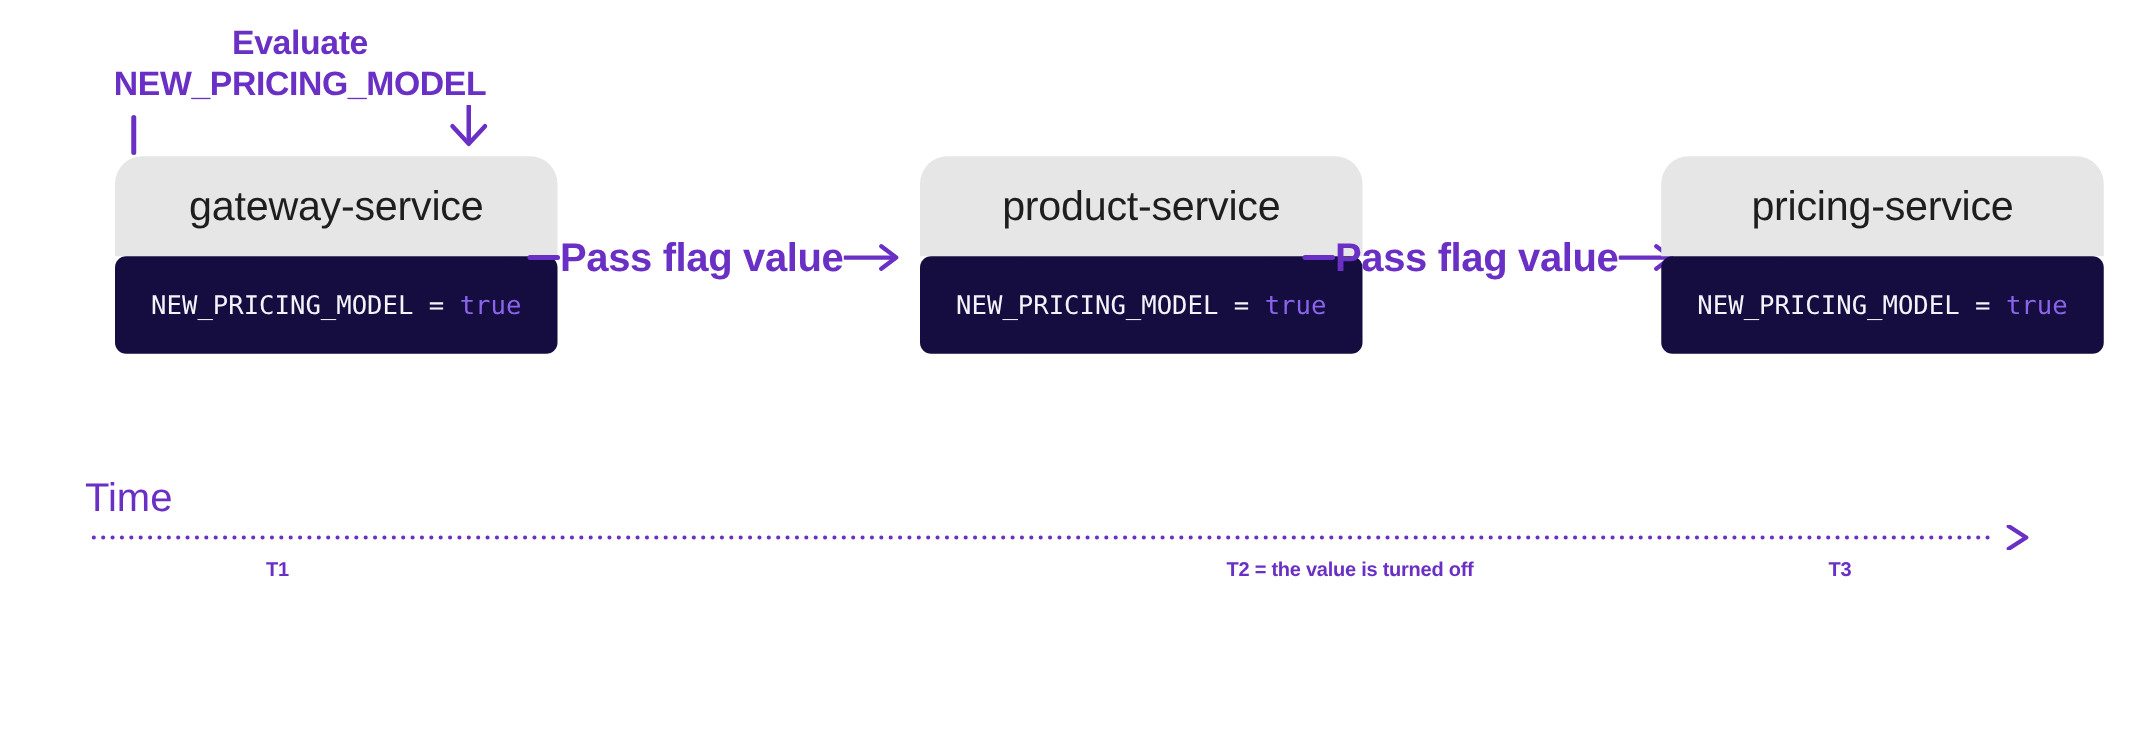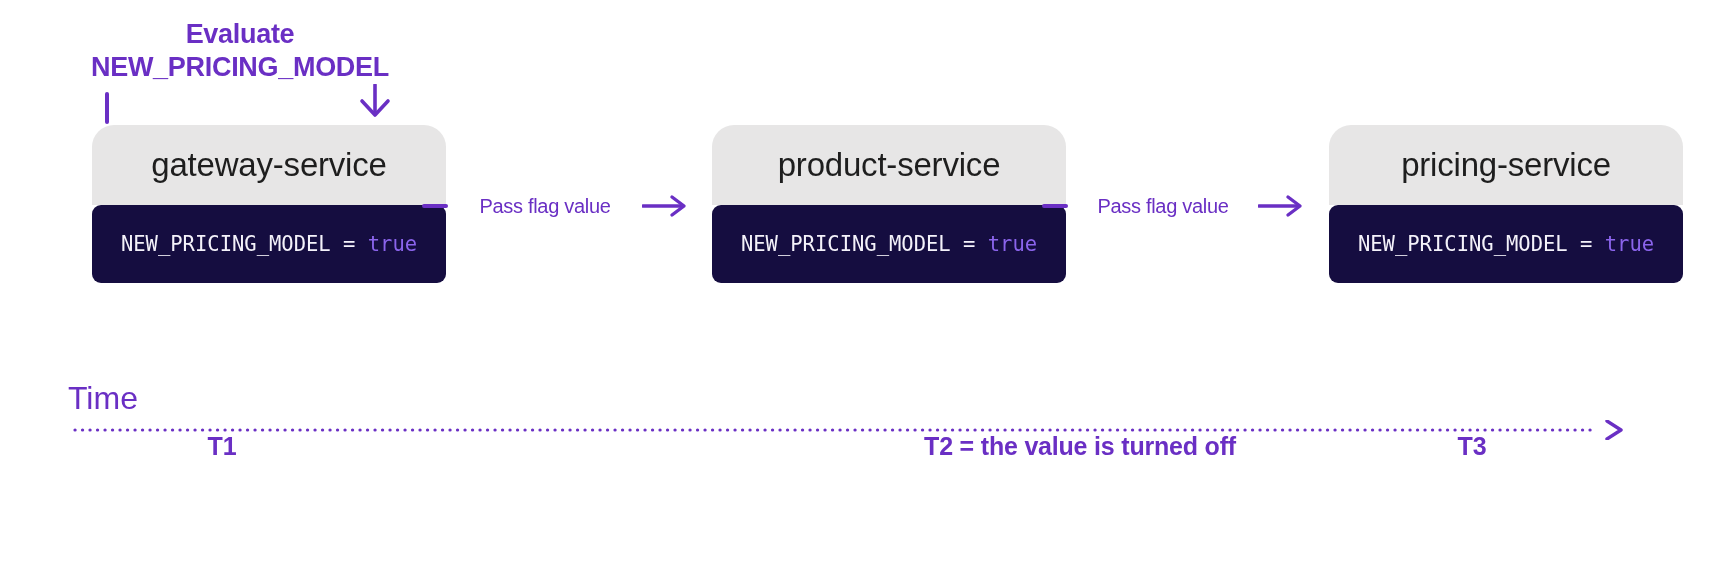--- a/index.html
+++ b/index.html
@@ -62,35 +62,35 @@
   
   .connector{
     position:absolute; top:186px; height:40px;
     display:flex; align-items:center; justify-content:space-between;
   }
   .conn-dash{
     width:26px; height:4px; border-radius:2px;
     background:var(--accent); flex:0 0 auto;
   }
   .conn-label{
-    color:var(--accent); font-weight:400; font-size:20px;
+    color:var(--accent); font-weight:700; font-size:32px;
     white-space:nowrap; letter-spacing:-0.3px;
   }
   .arrow-svg{ flex:0 0 auto; display:block; }
   .stroke{ stroke:var(--accent); fill:none; stroke-linecap:round; stroke-linejoin:round; }
 
   
   .time-label{
     position:absolute; left:68px; top:380px;
     color:var(--accent); font-weight:400; font-size:32px;
   }
   .timeline-axis{ position:absolute; left:73px; top:420px; display:block; }
   .tmark{
-    position:absolute; top:432px; transform:translateX(-50%);
-    color:var(--accent); font-weight:700; font-size:25px;
+    position:absolute; top:448px; transform:translateX(-50%);
+    color:var(--accent); font-weight:700; font-size:16px;
     white-space:nowrap; letter-spacing:-0.2px;
   }
 </style>
 </head>
 <body>
 
 <div class="canvas">
 
   <div class="eval-label">
     <div>Evaluate</div>
@@ -113,21 +113,21 @@
 
   <div class="connector" style="left:422px; width:266px">
     <span class="conn-dash"></span>
     <span class="conn-label">Pass flag value</span>
     <svg class="arrow-svg" width="46" height="26" viewBox="0 0 46 26">
       <path class="stroke" stroke-width="3.4" d="M1 13 H40"></path>
       <path class="stroke" stroke-width="3.4" d="M30 4 L42 13 L30 22"></path>
     </svg>
   </div>
 
-  <div class="service" style="left:688px">
+  <div class="service" style="left:712px">
     <div class="service-header">
       <span>product-service</span>
     </div>
     <div class="service-body">
       <span>NEW_PRICING_MODEL = </span><span class="flag-value">true</span>
     </div>
   </div>
 
   <div class="connector" style="left:1042px; width:262px">
     <span class="conn-dash"></span>

